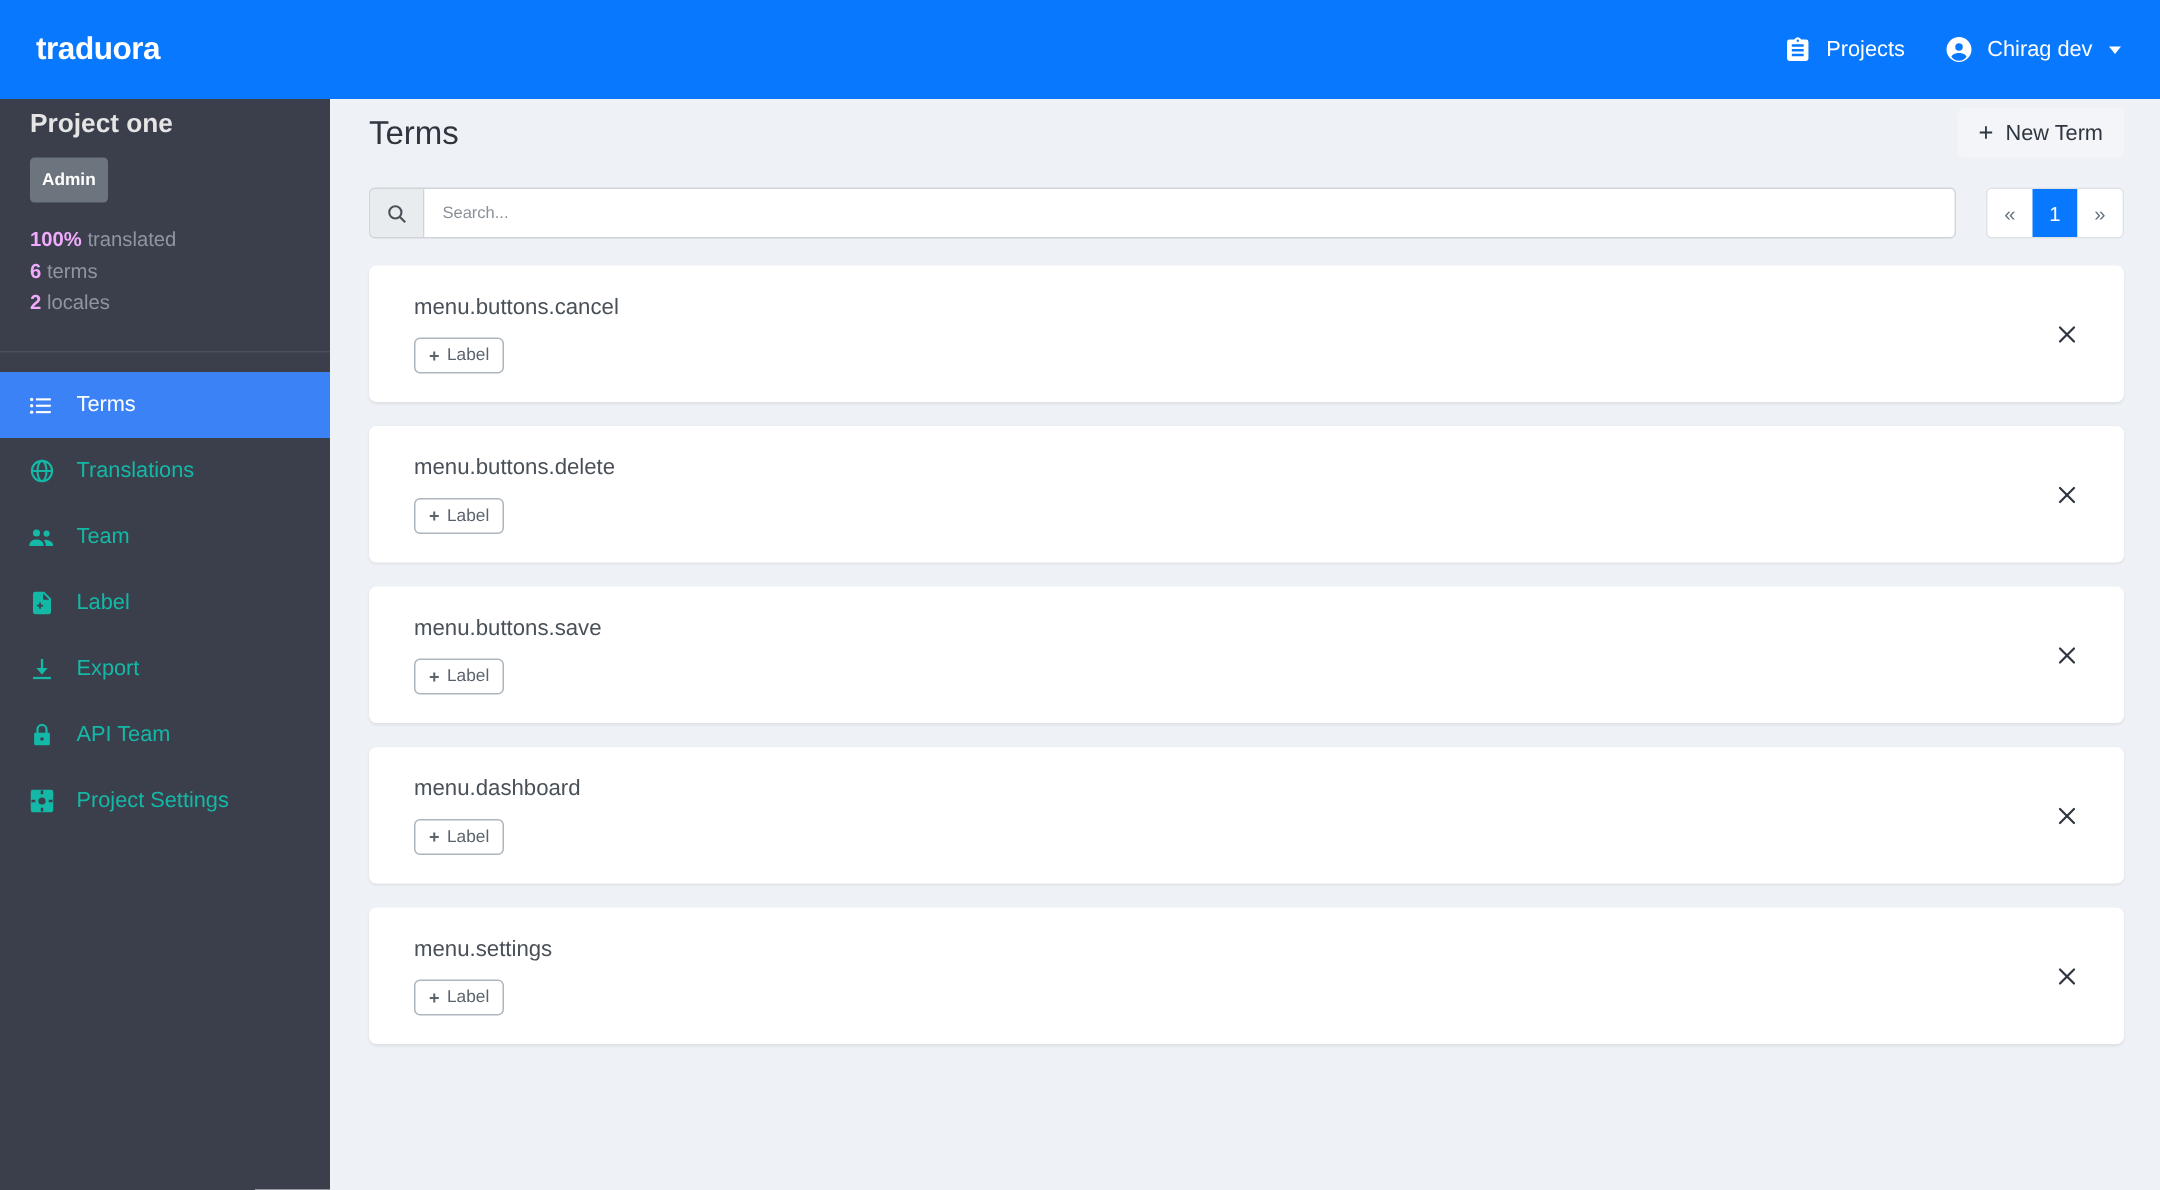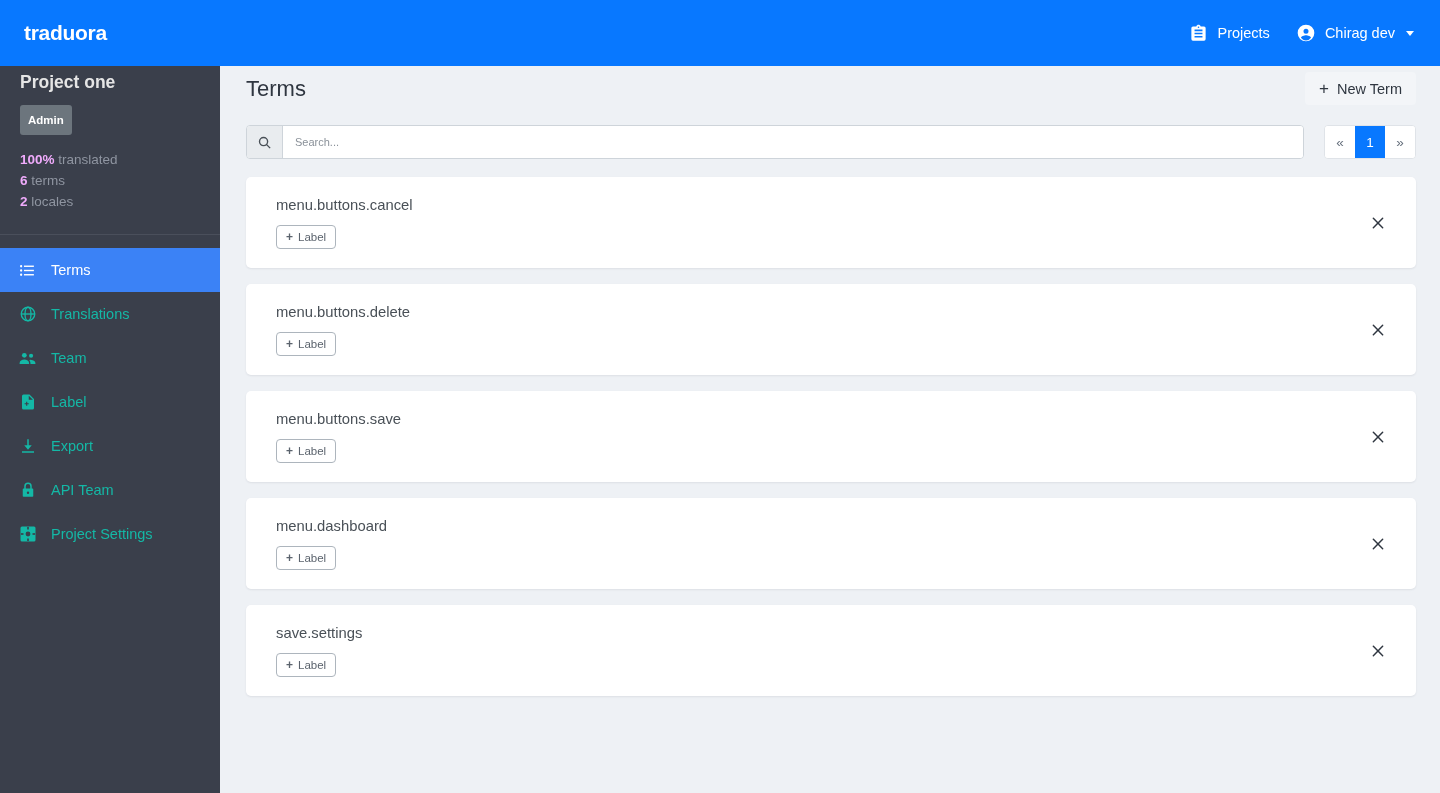--- a/index.html
+++ b/index.html
@@ -382,21 +382,21 @@
       </button>
       <div class="card-close">
         <svg width="16" height="16" viewBox="0 0 24 24" fill="none" stroke="#2f3640" stroke-width="2.2" stroke-linecap="round">
           <line x1="5" y1="5" x2="19" y2="19"></line>
             <line x1="19" y1="5" x2="5" y2="19"></line>
         </svg>
       </div>
     </div>
 
     <div class="card">
-      <div class="term-name">save.settings</div>
+      <div class="term-name">menu.settings</div>
       <button class="label-btn">
         <span class="lp">+</span>
         <span>Label</span>
       </button>
       <div class="card-close">
         <svg width="16" height="16" viewBox="0 0 24 24" fill="none" stroke="#2f3640" stroke-width="2.2" stroke-linecap="round">
           <line x1="5" y1="5" x2="19" y2="19"></line>
             <line x1="19" y1="5" x2="5" y2="19"></line>
         </svg>
       </div>

